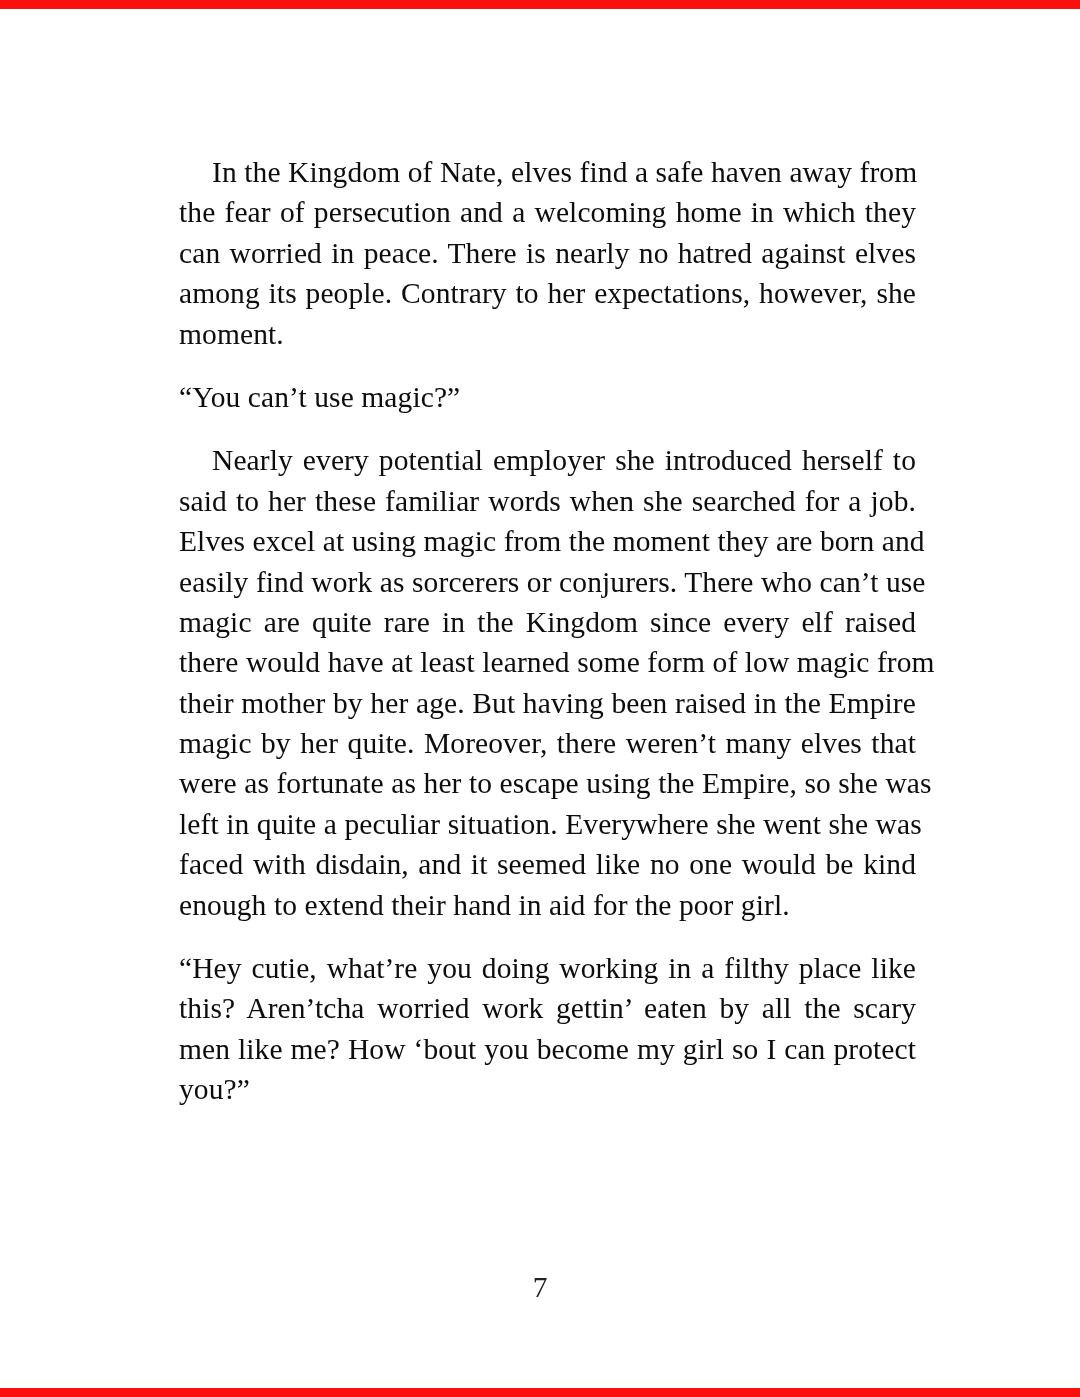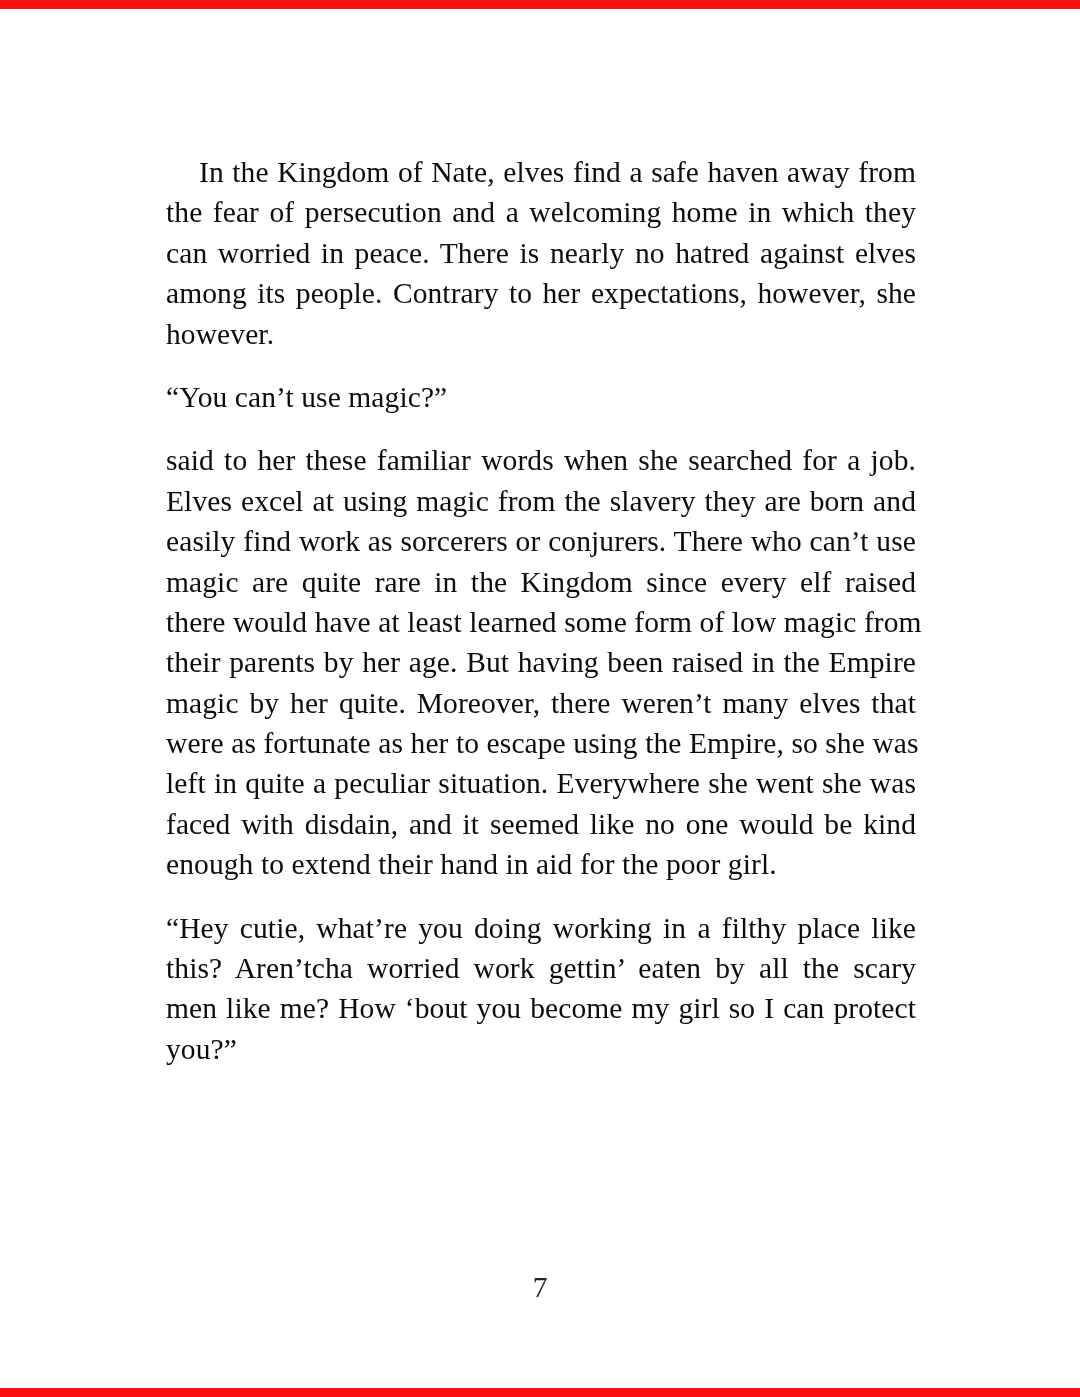--- a/index.html
+++ b/index.html
@@ -27,21 +27,21 @@
   .edge-bar.bottom { bottom: 0; }
   .textcol {
     position: absolute;
     left: 162px;
     top: 152px;
     width: 754px;
     font-size: 29.5px;
     line-height: 40.4px;
     letter-spacing: 0.1px;
   }
-  .para { margin: 0 0 23px 4px; }
+  .para { margin: 0 0 23px 17px; }
   .para:last-child { margin-bottom: 0; }
   .line {
     height: 40.4px;
     text-align: justify;
     text-align-last: justify;
     white-space: nowrap;
   }
   .line.par-last {
     text-align-last: left;
   }
@@ -65,34 +65,35 @@
 
   <div class="edge-bar top" style="background: rgb(250, 14, 14);"></div>
 
   <div class="textcol" style="color: rgb(13, 13, 13);">
 
     <div class="para">
       <div class="line indent">In the Kingdom of Nate, elves find a safe haven away from</div>
       <div class="line">the fear of persecution and a welcoming home in which they</div>
       <div class="line">can worried in peace. There is nearly no hatred against elves</div>
       <div class="line">among its people. Contrary to her expectations, however, she</div>
-      <div class="line par-last">however.</div>
+      <div class="line par-last">moment.</div>
     </div>
 
     <div class="para">
       <div class="line par-last">“You can’t use magic?”</div>
     </div>
 
     <div class="para">
+      <div class="line indent">Nearly every potential employer she introduced herself to</div>
       <div class="line">said to her these familiar words when she searched for a job.</div>
-      <div class="line">Elves excel at using magic from the slavery they are born and</div>
+      <div class="line">Elves excel at using magic from the moment they are born and</div>
       <div class="line">easily find work as sorcerers or conjurers. There who can’t use</div>
       <div class="line">magic are quite rare in the Kingdom since every elf raised</div>
       <div class="line">there would have at least learned some form of low magic from</div>
-      <div class="line">their parents by her age. But having been raised in the Empire</div>
+      <div class="line">their mother by her age. But having been raised in the Empire</div>
       <div class="line">magic by her quite. Moreover, there weren’t many elves that</div>
       <div class="line">were as fortunate as her to escape using the Empire, so she was</div>
       <div class="line">left in quite a peculiar situation. Everywhere she went she was</div>
       <div class="line">faced with disdain, and it seemed like no one would be kind</div>
       <div class="line par-last">enough to extend their hand in aid for the poor girl.</div>
     </div>
 
     <div class="para">
       <div class="line">“Hey cutie, what’re you doing working in a filthy place like</div>
       <div class="line">this? Aren’tcha worried work gettin’ eaten by all the scary</div>

